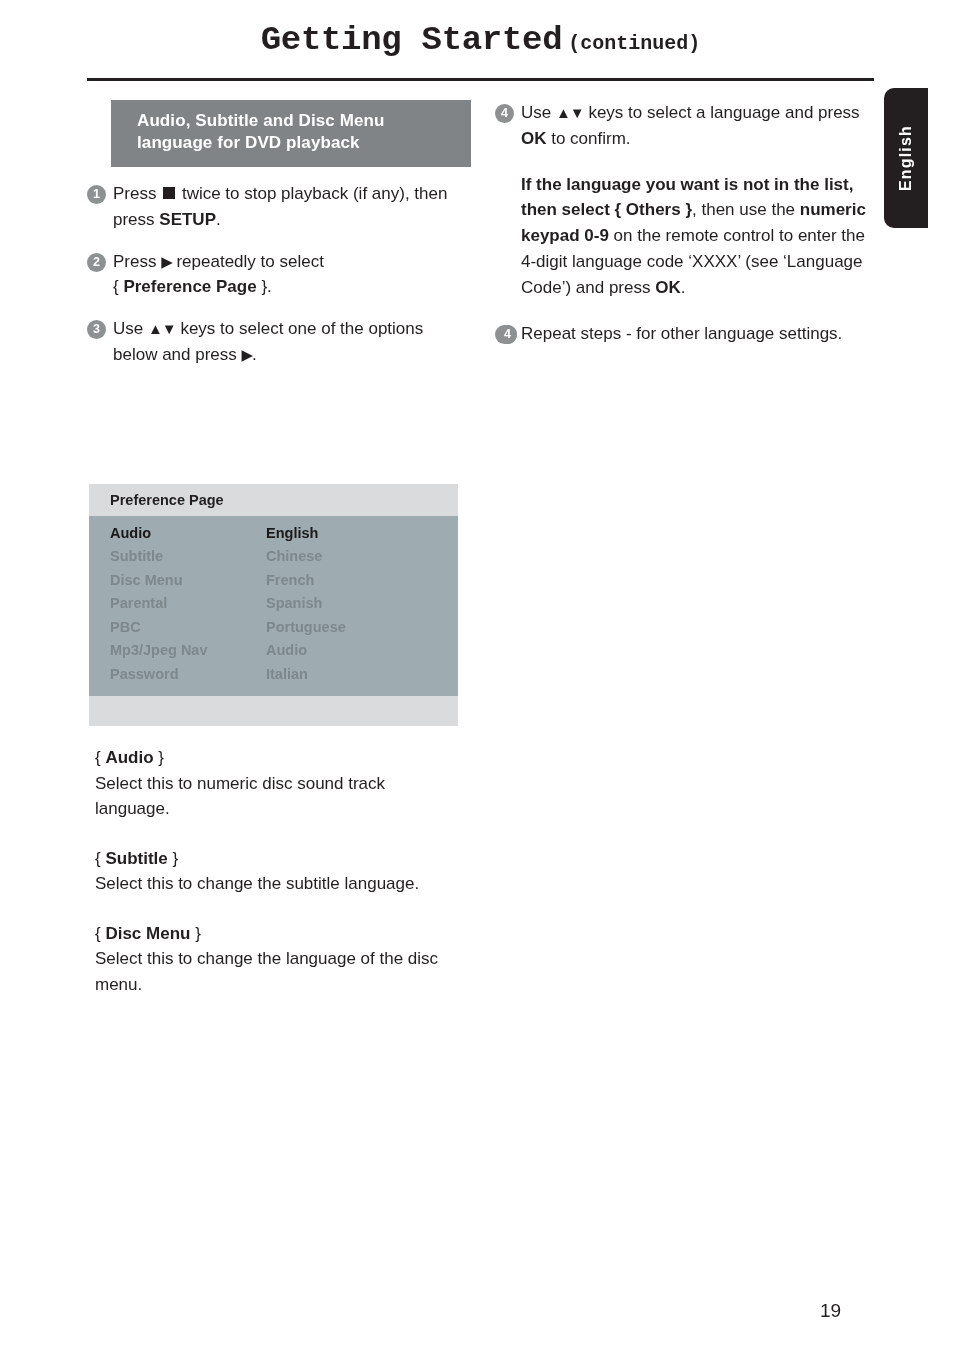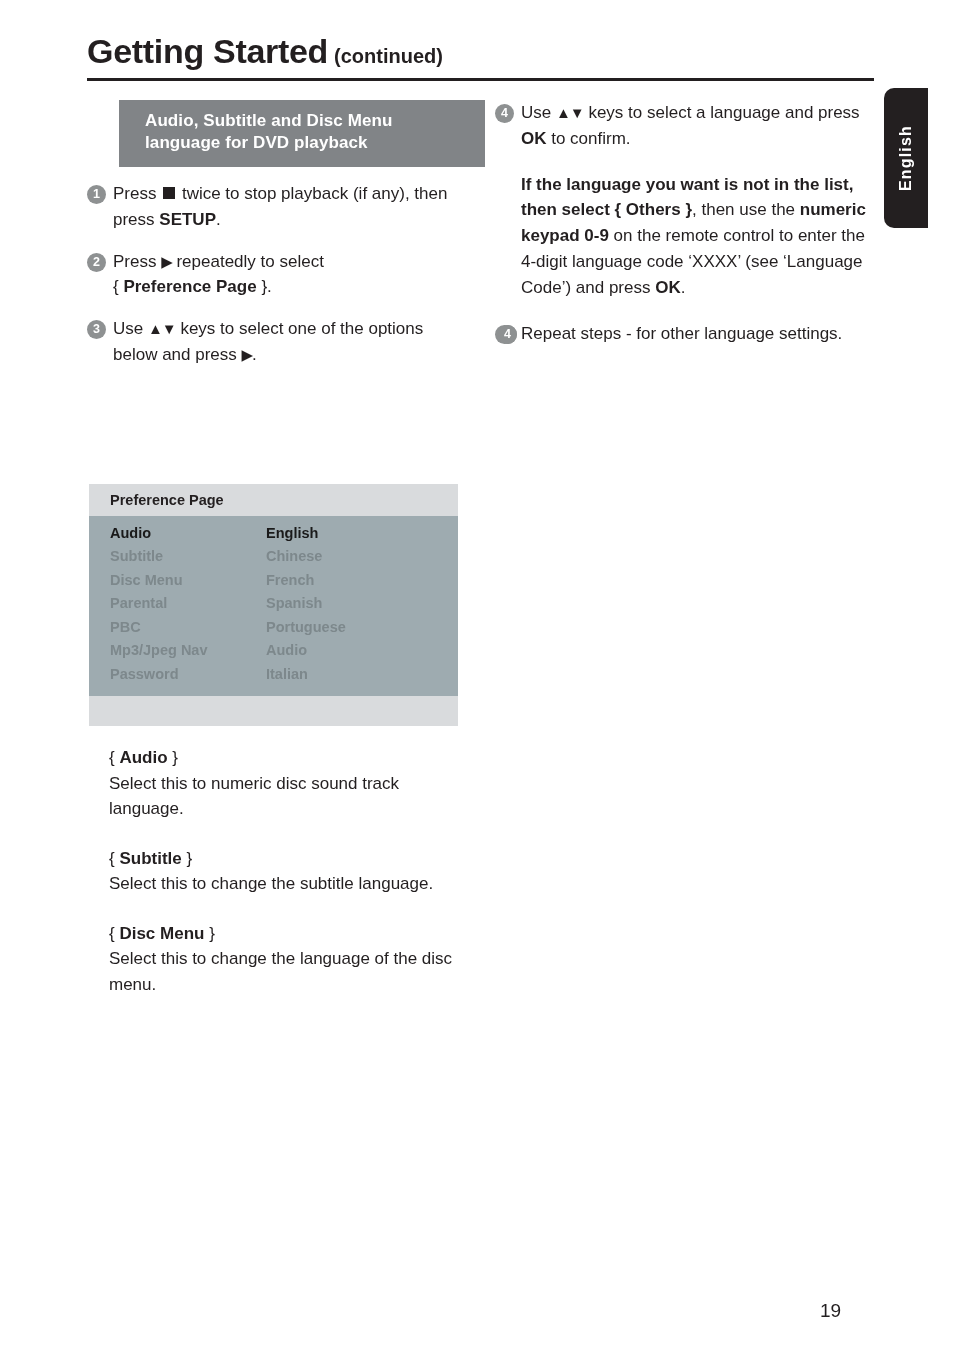--- a/index.html
+++ b/index.html
@@ -13,24 +13,25 @@
     position: relative;
     font-family: "Liberation Sans", sans-serif;
     color: #231f20;
     overflow: hidden;
   }
 
   
   #page-header {
     position: absolute;
     left: 87px;
-    top: 32px;
+    top: 21px;
     width: 787px;
     height: 48px;
-    text-align: left;
+    text-align: center;
+    font-family: Liberation Mono, monospace;
   }
   #page-title {
     font-size: 34px;
     font-weight: bold;
     letter-spacing: -0.3px;
     color: #231f20;
     display: inline;
   }
   #page-title-cont {
     font-size: 20px;
@@ -77,22 +78,22 @@
     top: 100px;
     width: 375px;
   }
   #col-left  { left: 87px; }
   #col-right { left: 495px; }
 
   
   #section-bar {
     background: #818487;
     color: #ffffff;
-    padding: 10px 18px 12px 26px;
-    margin-left: 32px;
+    padding: 10px 12px 12px 26px;
+    margin-left: 24px;
     width: 322px;
     box-sizing: content-box;
     margin-bottom: 14px;
   }
   #section-bar .line {
     font-size: 17px;
     font-weight: bold;
     line-height: 1.32;
     letter-spacing: 0.1px;
   }
@@ -181,21 +182,21 @@
   .pref-row.dim .c1,
   .pref-row.dim .c2 { color: #7d888c; }
   #pref-foot {
     background: #d9dbdd;
     height: 30px;
   }
 
   
   #options {
     position: absolute;
-    left: 109px;
+    left: 95px;
     top: 745px;
     width: 360px;
   }
   .opt-block { margin-bottom: 24px; }
   .opt-title {
     font-size: 17px;
     line-height: 1.5;
     color: #231f20;
   }
   .opt-title b { font-weight: bold; }

